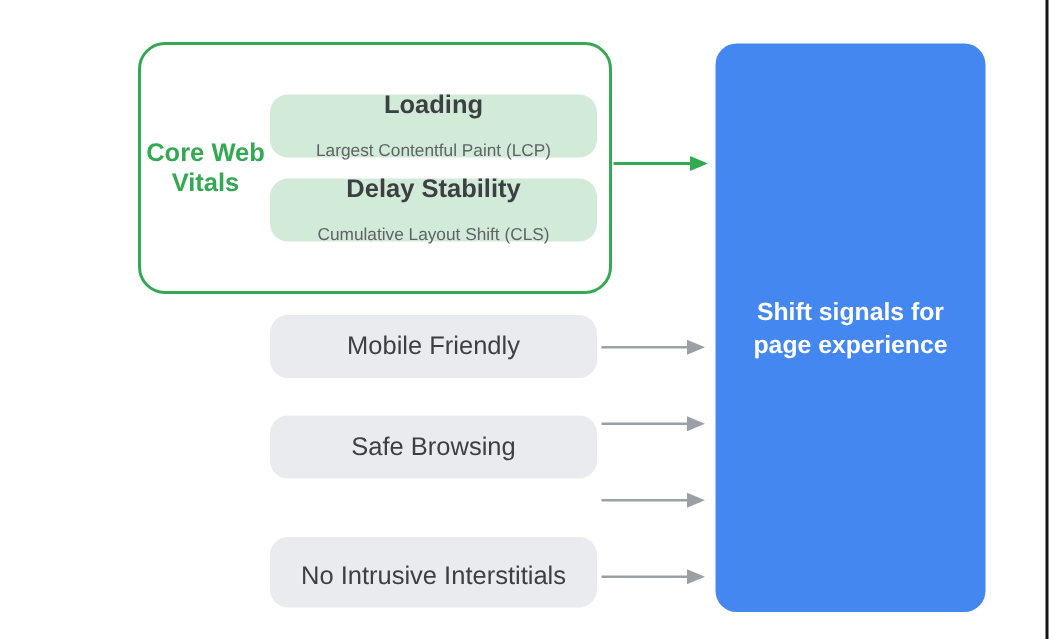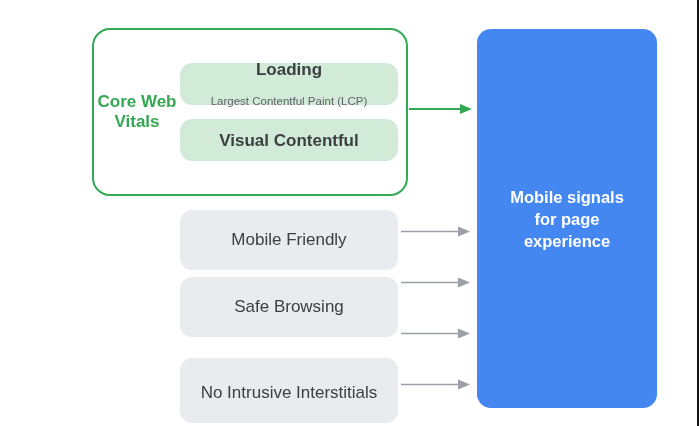--- a/index.html
+++ b/index.html
@@ -38,21 +38,21 @@
   }
   .pill-title{
     color:var(--text-dark);font-weight:bold;font-size:17px;line-height:19px;
   }
   .pill-sub{
     color:var(--text-muted);font-size:11.5px;line-height:13px;margin-top:16px;
   }
 
   
   .pill-gray{
-    position:absolute;left:180px;width:218px;height:60px;
+    position:absolute;left:180px;width:218px;height:42px;
     background:var(--gray-pill);border-radius:12px;
     display:flex;align-items:center;justify-content:center;
     color:var(--text-dark);font-size:17px;font-weight:500;
   }
   .pill-gray.p0{top:210px;}
   .pill-gray.p1{top:277px;}
   .pill-gray.p2{top:312px;margin-top:46px;}
   .pill-gray.p3{top:363px;text-align:center;}
 
   
@@ -81,40 +81,41 @@
 <div class="stage">
 
   <div class="cwv-box">
     <div class="cwv-label">Core Web Vitals</div>
     <div class="cwv-pills">
       <div class="pill-green">
         <div class="pill-title">Loading</div>
         <div class="pill-sub">Largest Contentful Paint (LCP)</div>
       </div>
       <div class="pill-green">
-        <div class="pill-title">Visual Contentful</div>
+        <div class="pill-title">Delay Stability</div>
+        <div class="pill-sub">Cumulative Layout Shift (CLS)</div>
       </div>
     </div>
   </div>
 
   <div class="pill-gray p0">
     <span>Mobile Friendly</span>
   </div>
   <div class="pill-gray p1">
     <span>Safe Browsing</span>
   </div>
   <div class="pill-gray p2">
     <span>HTTPS</span>
   </div>
   <div class="pill-gray p3">
     <span>No Intrusive Interstitials</span>
   </div>
 
   <div class="result-box">
-    <div class="result-label">Mobile signals for page experience</div>
+    <div class="result-label">Shift signals for page experience</div>
   </div>
 
   <svg class="arrows" viewBox="0 0 700 426" xmlns="http://www.w3.org/2000/svg">
     <g stroke="var(--green)" fill="var(--green)">
       <line x1="409" y1="109" x2="461" y2="109" stroke-width="2"></line>
       <polygon points="460,104 472,109 460,114" stroke="none"></polygon>
     </g>
     <g stroke="var(--arrow-gray)" fill="var(--arrow-gray)">
       <line x1="401" y1="231.5" x2="459" y2="231.5" stroke-width="1.6"></line>
       <polygon points="458,226.5 470,231.5 458,236.5" stroke="none"></polygon>

